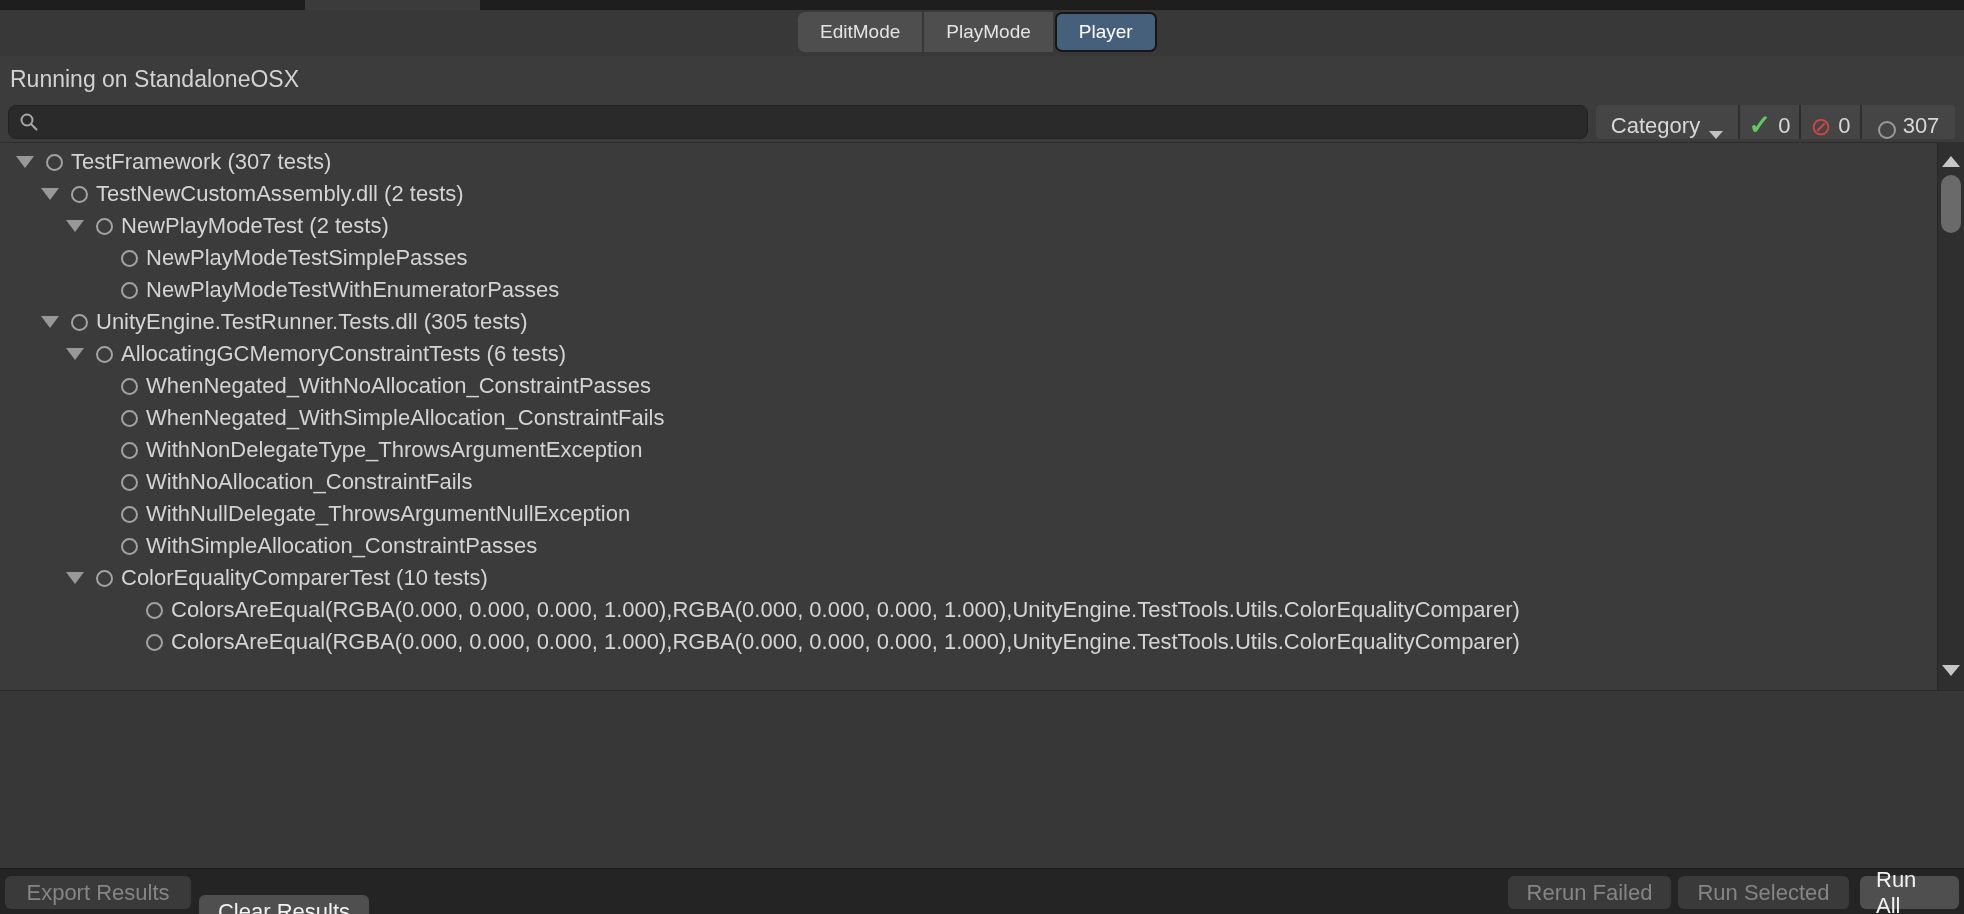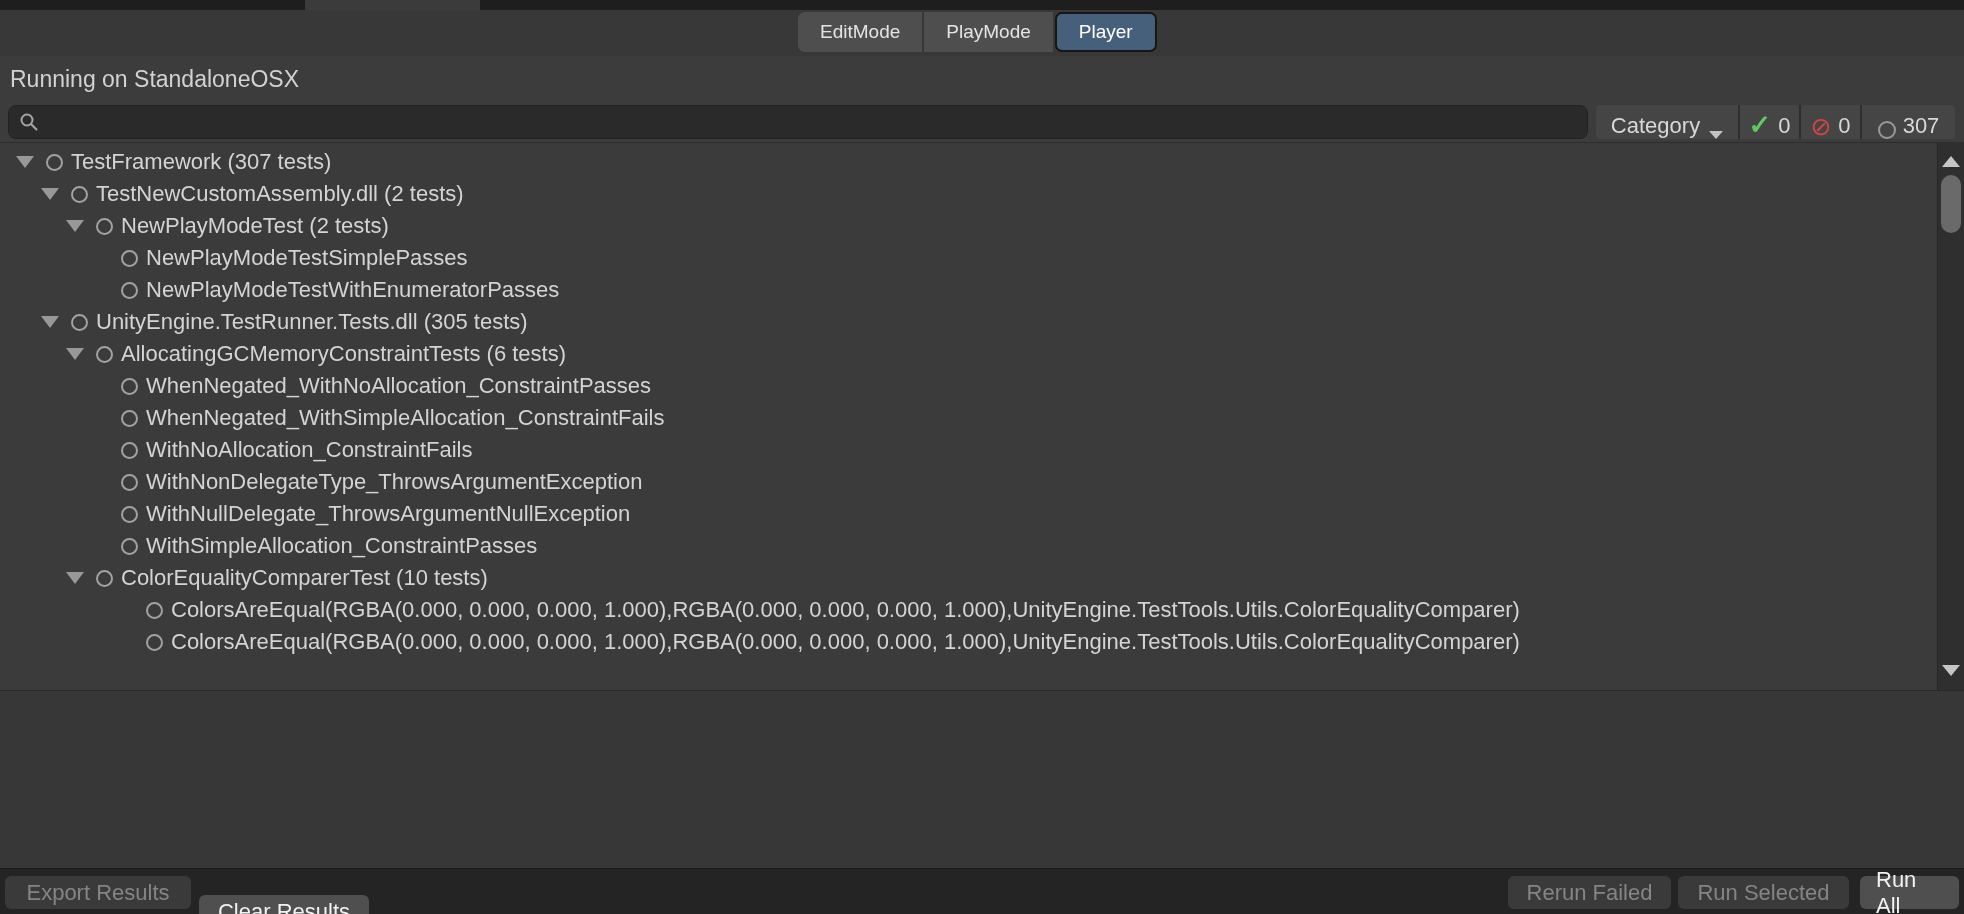--- a/index.html
+++ b/index.html
@@ -247,28 +247,28 @@
     <span class="indent" style="width: 91px;"></span>
     <span class="fold-slot"></span>
     <span class="status-circle"></span>
     <span class="row-label">WhenNegated_WithSimpleAllocation_ConstraintFails</span>
   </div>
 
   <div class="tree-row">
     <span class="indent" style="width: 91px;"></span>
     <span class="fold-slot"></span>
     <span class="status-circle"></span>
+    <span class="row-label">WithNonDelegateType_ThrowsArgumentException</span>
+  </div>
+
+  <div class="tree-row">
+    <span class="indent" style="width: 91px;"></span>
+    <span class="fold-slot"></span>
+    <span class="status-circle"></span>
     <span class="row-label">WithNoAllocation_ConstraintFails</span>
-  </div>
-
-  <div class="tree-row">
-    <span class="indent" style="width: 91px;"></span>
-    <span class="fold-slot"></span>
-    <span class="status-circle"></span>
-    <span class="row-label">WithNonDelegateType_ThrowsArgumentException</span>
   </div>
 
   <div class="tree-row">
     <span class="indent" style="width: 91px;"></span>
     <span class="fold-slot"></span>
     <span class="status-circle"></span>
     <span class="row-label">WithNullDelegate_ThrowsArgumentNullException</span>
   </div>
 
   <div class="tree-row">

